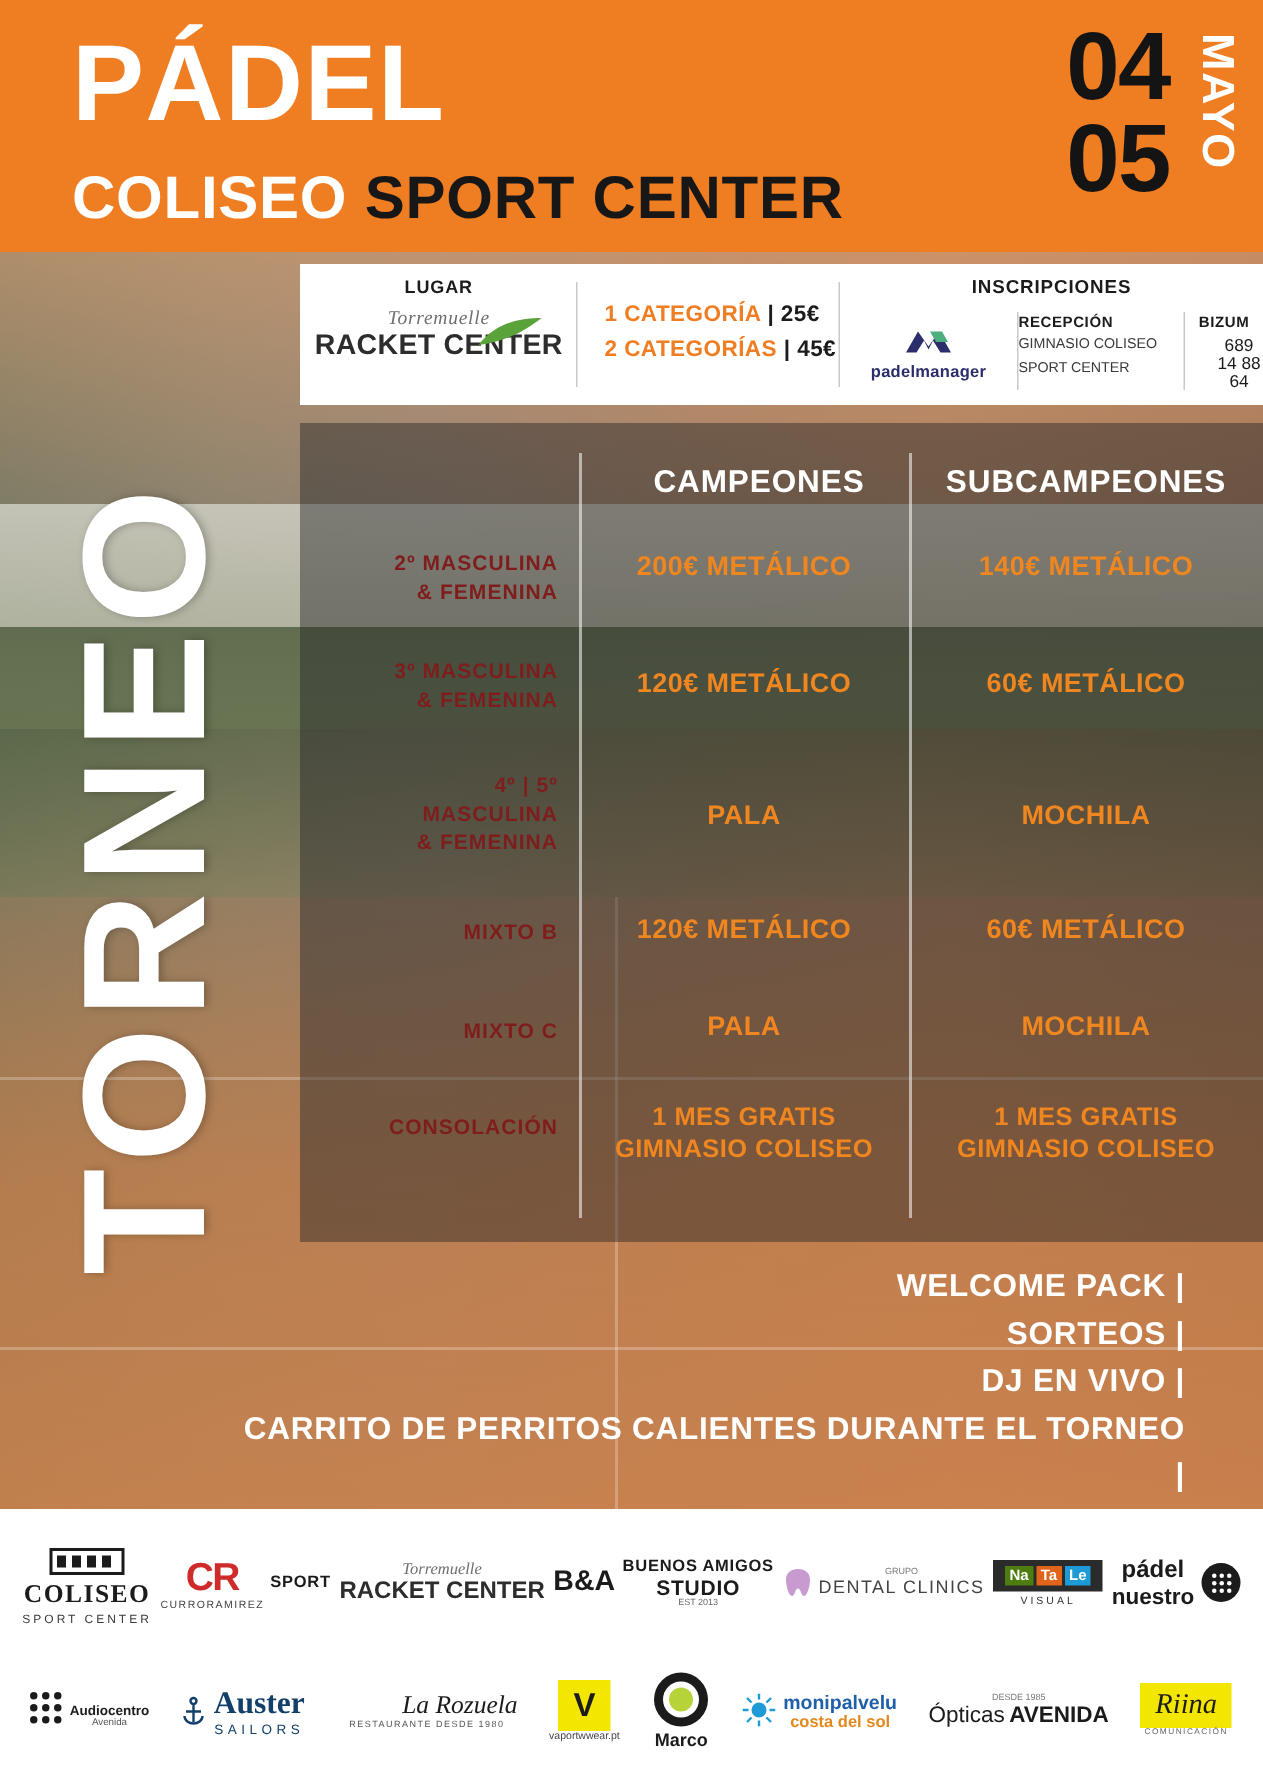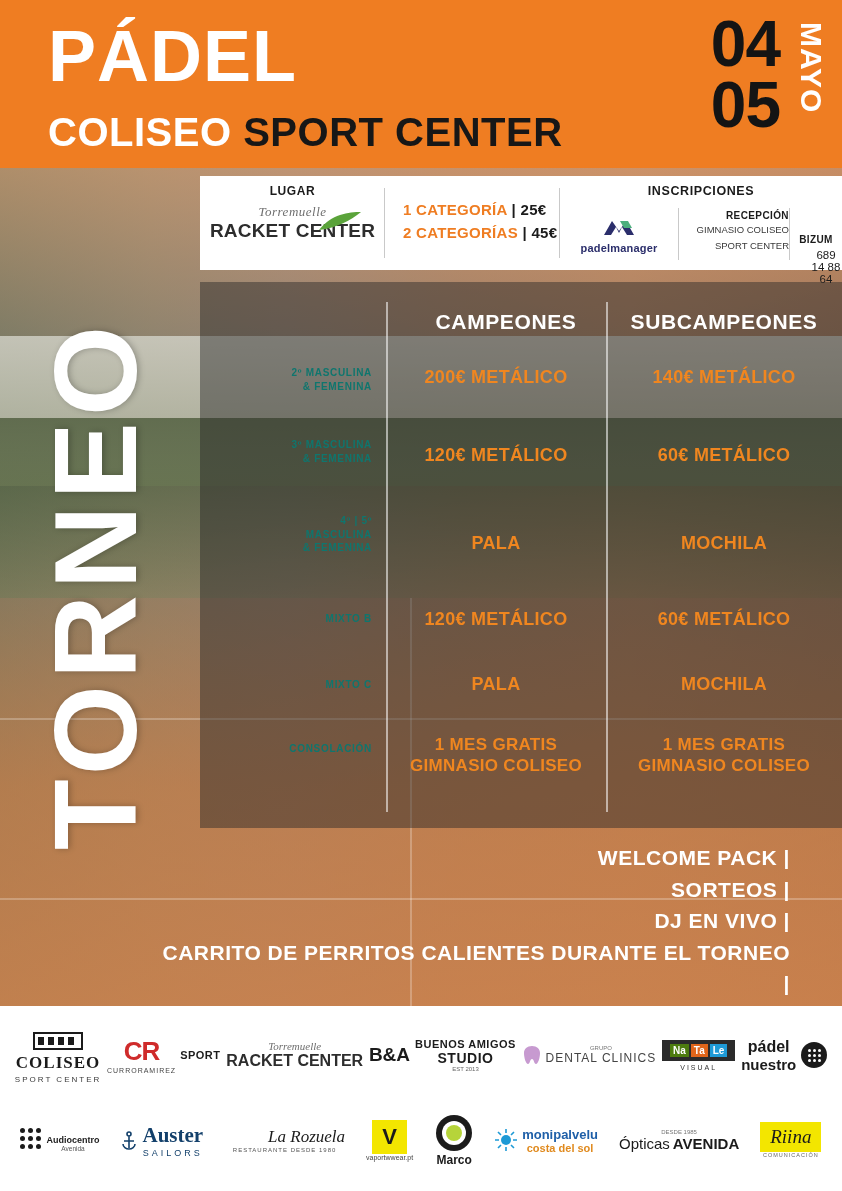--- a/index.html
+++ b/index.html
@@ -113,39 +113,39 @@
   .precio-row { font-size: 15px; font-weight:700; color:#ef7d22; letter-spacing:.3px; line-height: 1.55;}
   .precio-row .sep { color:#1b1b1b; }
   .precio-row .amt { color:#1b1b1b; }
 
   .inscr { flex:1; padding-top: 8px; }
   .inscr-title { text-align:center; font-size: 12.5px; font-weight:700; color:#1b1b1b; letter-spacing:.6px; }
   .inscr-body { display:flex; margin-top: 8px; height: 58px; }
   .pm { width: 118px; display:flex; flex-direction:column; align-items:center; justify-content:center; }
   .pm-mark { width: 34px; height: 22px; }
   .pm-name { font-size: 11px; color:#2b2e6b; font-weight:700; margin-top:3px; letter-spacing:.2px;}
-  .recep { width: 110px; text-align:right; padding-top:4px; }
+  .recep { width: 110px; text-align:left; padding-top:4px; }
   .recep-t { font-size: 10px; font-weight:700; color:#1b1b1b; letter-spacing:.4px;}
   .recep-b { font-size: 9.5px; color:#3a3a3a; line-height:1.35; margin-top:3px; }
   .bizum { flex:1; text-align:center; padding-top:4px; }
-  .bizum-t { font-size: 10px; font-weight:700; color:#1b1b1b; letter-spacing:.4px;margin-top:24px;}
+  .bizum-t { font-size: 10px; font-weight:700; color:#1b1b1b; letter-spacing:.4px;}
   .bizum-b { font-size: 11.5px; color:#1b1b1b; margin-top:4px;margin-left:20px; }
 
   
   .table-panel {
     position:absolute; left: 200px; top: 282px; width: 642px; height: 546px;
     background: rgba(40,40,40,.46);
   }
   .col-sep { position:absolute; top: 20px; bottom: 16px; width: 1.5px; background: rgba(255,255,255,.55); }
   .th {
     position:absolute; color:#ffffff; font-size: 21px; font-weight:700; letter-spacing:.6px;
     text-align:center;
   }
   .row-label {
-    position:absolute; color:#0f766e; font-size: 10px; font-weight:700; letter-spacing:.7px;
+    position:absolute; color:#7f1d1d; font-size: 14px; font-weight:700; letter-spacing:.7px;
     text-align:right; line-height:1.35;
   }
   .cell {
     position:absolute; color:#f0861f; font-size: 18px; font-weight:700; text-align:center;
     letter-spacing:.3px; line-height:1.25;
   }
 
   
   .extras {
     position:absolute; right: 52px; top: 842px; width: 640px;

